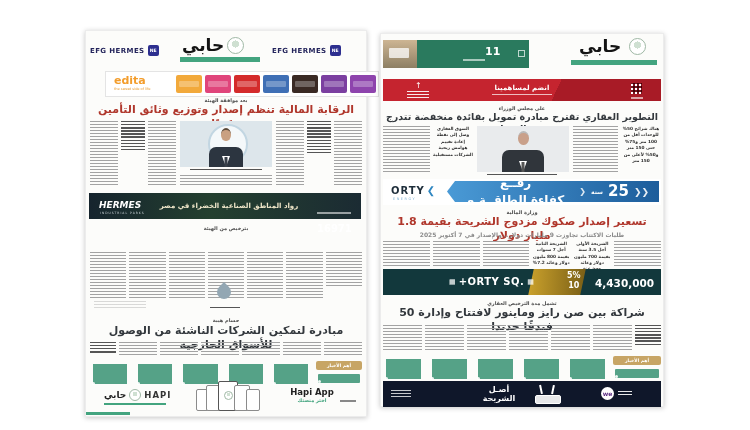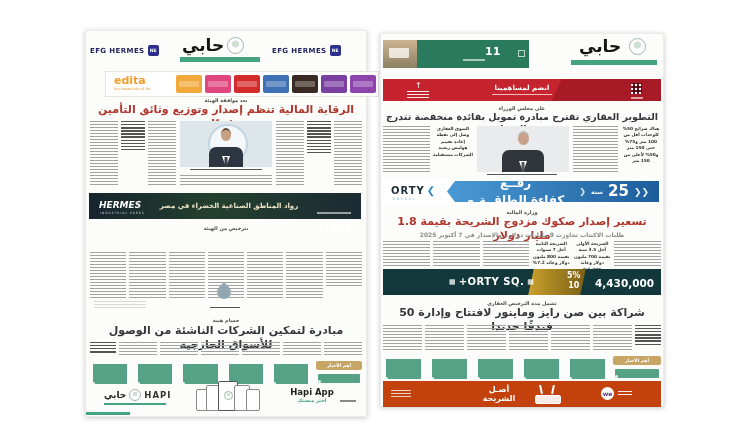--- a/index.html
+++ b/index.html
@@ -271,21 +271,21 @@
       <div style="background:#c7a565;border-radius:2px;height:9px;color:#fff;font-size:4.5px;font-weight:bold;text-align:center;line-height:9px;direction:rtl;">أهم الأخبار</div>
       <div class="gbox lines-white" style="height:9px;margin-top:2px;background-clip:content-box;padding:2px;"></div>
     </div>
     <div class="gbox lines-white" style="flex:1;height:20px;padding:3px;background-clip:content-box;"></div>
     <div class="gbox lines-white" style="flex:1;height:20px;padding:3px;background-clip:content-box;"></div>
     <div class="gbox lines-white" style="flex:1;height:20px;padding:3px;background-clip:content-box;"></div>
     <div class="gbox lines-white" style="flex:1;height:20px;padding:3px;background-clip:content-box;"></div>
     <div class="gbox lines-white" style="flex:1;height:20px;padding:3px;background-clip:content-box;"></div>
   </div>
 
-  <div class="abs" style="left:2px;top:347px;width:278px;height:26px;background:#c2410c;">
+  <div class="abs" style="left:2px;top:347px;width:278px;height:26px;background:#0f172a;">
     <div class="abs lines-white" style="left:8px;top:9px;width:20px;height:8px;opacity:.85;"></div>
     <div class="abs" style="left:96px;top:4px;width:40px;text-align:center;color:#fff;font-weight:900;line-height:1.15;">
       <div class="rtl" style="font-size:8px;">أصـل</div>
       <div class="rtl" style="font-size:8px;">الشريحة</div>
     </div>
     <div class="abs" style="left:152px;top:4px;width:26px;height:18px;">
       <div class="abs" style="left:5px;top:0;width:1.5px;height:9px;background:#fff;transform:rotate(-12deg);"></div>
       <div class="abs" style="left:17px;top:0;width:1.5px;height:9px;background:#fff;transform:rotate(12deg);"></div>
       <div class="abs" style="left:0;top:10px;width:24px;height:7px;border:1px solid #fff;border-radius:2px;background:rgba(255,255,255,.9);"></div>
     </div>

